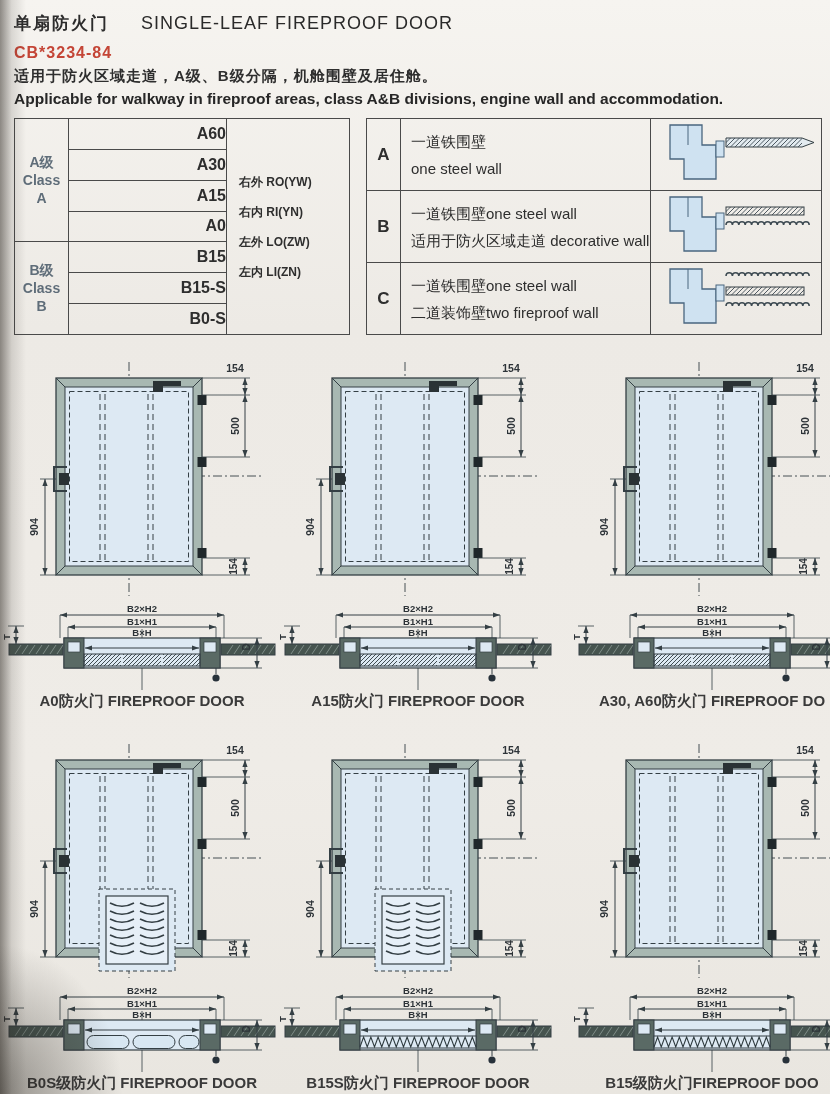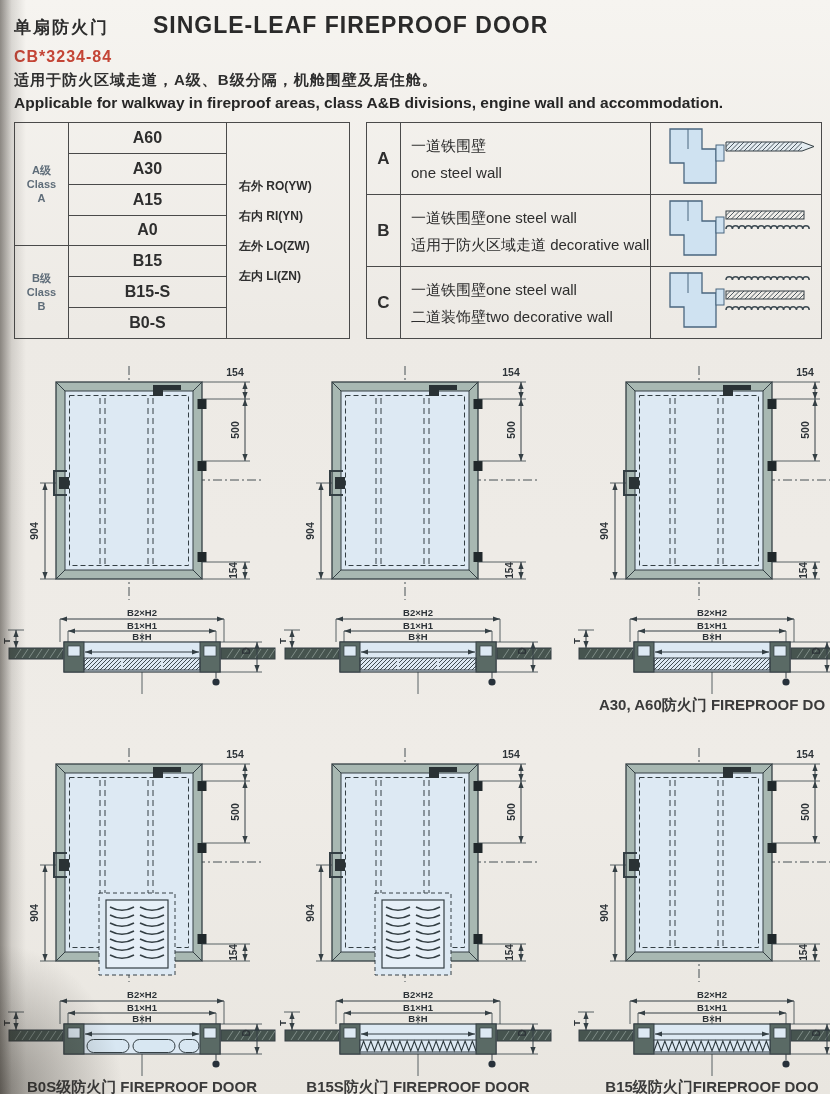--- a/index.html
+++ b/index.html
@@ -8,39 +8,39 @@
         background:linear-gradient(180deg,#f6f4f0,#edeae5 30%,#efece7 70%,#e9e6e0);}
   .page::before{content:'';position:absolute;left:0;top:0;bottom:0;width:26px;
         background:linear-gradient(90deg,rgba(55,50,44,.55),rgba(55,50,44,.15) 45%,transparent);
         pointer-events:none;z-index:6;}
   .page::after{content:'';position:absolute;left:0;bottom:0;width:140px;height:170px;
         background:radial-gradient(ellipse at 0% 100%,rgba(40,36,30,.45),transparent 62%);
         pointer-events:none;z-index:6;}
   header{padding:12px 0 0 14px;}
   .title-row{white-space:nowrap;}
   .title-cn{font-size:17px;font-weight:bold;color:#2c2c2c;letter-spacing:2px;}
-  .title-en{font-size:23px;font-weight:bold;color:#2a2a2a;margin-left:44px;letter-spacing:1px;}
+  .title-en{font-size:18px;font-weight:normal;color:#2a2a2a;margin-left:32px;letter-spacing:1px;}
   .std-no{margin-top:9px;font-size:16px;font-weight:bold;color:#c44536;letter-spacing:1px;}
   .desc-cn{margin-top:5px;font-size:15px;color:#2e2e2e;font-weight:bold;letter-spacing:1px;}
   .desc-en{margin-top:4px;font-size:15.5px;color:#262626;font-weight:bold;}
   .tables{display:flex;gap:16px;margin:10px 8px 0 14px;}
   table{border-collapse:collapse;}
   td{border:1.2px solid #4a4a4a;padding:0;}
   .class-table tr{height:30px;}
-  .ct-c1{width:53px;text-align:center;font-size:11px;font-weight:bold;color:#5f6d79;line-height:1.3;}
-  .ct-c2{width:157px;text-align:center;font-size:16px;font-weight:bold;color:#2e2e2e;}
+  .ct-c1{width:53px;text-align:center;font-size:14px;font-weight:bold;color:#5f6d79;line-height:1.3;}
+  .ct-c2{width:157px;text-align:right;font-size:16px;font-weight:bold;color:#2e2e2e;}
   .ct-c3{width:122px;font-size:12px;font-weight:bold;color:#2e2e2e;vertical-align:middle;}
   .ct-c3 div{padding-left:12px;line-height:30px;white-space:nowrap;}
   .wall-table{flex:1;}
   .wall-table tr{height:72px;}
   .wt-c1{width:33px;text-align:center;font-size:17px;font-weight:bold;color:#2e2e2e;}
   .wt-c2{width:249px;font-size:15px;font-weight:normal;color:#2e2e2e;vertical-align:middle;}
   .wt-c2 div{padding-left:10px;line-height:27px;white-space:nowrap;}
   .wt-c3{vertical-align:middle;text-align:center;}
-  .fig-row{display:flex;padding-left:4px;}
+  .fig-row{display:flex;padding-left:4px;align-items:center;}
   .fig-row-1{margin-top:24px;}
   .fig-row-2{margin-top:30px;}
   figure.fig{margin:0;width:276px;flex:0 0 276px;text-align:center;}
   figure.fig:last-child{transform:translateX(18px);}
   .door-holder{height:240px;}
   .section-holder{height:92px;margin-top:0;}
   figcaption{margin-top:1px;font-size:15px;font-weight:bold;color:#3a3a3a;white-space:nowrap;}
 </style>
 </head>
 <body>
@@ -184,21 +184,21 @@
                     <line x1="154" y1="23" x2="162" y2="15" stroke="#3d4a52" stroke-width="0.9"></line>
                   </g>
                   <rect x="72" y="15" width="78" height="8" fill="none" stroke="#343f44" stroke-width="1"></rect>
                   <path d="M72,33 a3.2,3.2 0 0 1 6.4,0 a3.2,3.2 0 0 1 6.4,0 a3.2,3.2 0 0 1 6.4,0 a3.2,3.2 0 0 1 6.4,0 a3.2,3.2 0 0 1 6.4,0 a3.2,3.2 0 0 1 6.4,0 a3.2,3.2 0 0 1 6.4,0 a3.2,3.2 0 0 1 6.4,0 a3.2,3.2 0 0 1 6.4,0 a3.2,3.2 0 0 1 6.4,0 a3.2,3.2 0 0 1 6.4,0 a3.2,3.2 0 0 1 6.4,0 a3.2,3.2 0 0 1 6.4,0" fill="none" stroke="#3d4a52" stroke-width="1.5"></path>
                 </svg></span></td>
       </tr>
       <tr>
         <td class="wt-c1">C</td>
         <td class="wt-c2">
           <div>一道铁围壁one steel wall</div>
-          <div>二道装饰壁two decorative wall</div>
+          <div>二道装饰壁two fireproof wall</div>
         </td>
         <td class="wt-c3"><span><svg viewBox="0 0 164 66" width="164" height="66">
                   <defs>
                     <clipPath id="c5">
                       <rect x="72" y="23" width="78" height="8"></rect>
                     </clipPath>
                   </defs>
                   <path d="M16,5 h32 v20 h14 v34 h-32 v-20 h-14 z" fill="#cfe2f1" stroke="#4a667f" stroke-width="1.3"></path>
                   <line x1="34" y1="5" x2="34" y2="25" stroke="#4a667f" stroke-width="1"></line>
                   <line x1="48" y1="25" x2="62" y2="25" stroke="#4a667f" stroke-width="0"></line>
@@ -374,20 +374,21 @@
             <path d="M253,69 L250.4,62 L255.6,62 Z" fill="#343f44"></path>
             <text font-size="10" fill="#2d3338" font-weight="bold" text-anchor="middle" font-family="&quot;Liberation Sans&quot;,sans-serif" transform="translate(246,48) rotate(-90)">D</text>
             <line x1="4" y1="27" x2="20" y2="27" stroke="#343f44" stroke-width="0.8"></line>
             <line x1="12" y1="27" x2="12" y2="45" stroke="#343f44" stroke-width="1"></line>
             <path d="M12,27 L9.4,34 L14.6,34 Z" fill="#343f44"></path>
             <path d="M12,45 L9.4,38 L14.6,38 Z" fill="#343f44"></path>
             <text font-size="9" fill="#2d3338" font-weight="bold" text-anchor="middle" font-family="&quot;Liberation Sans&quot;,sans-serif" transform="translate(6,38) rotate(-90)">T</text>
             <circle cx="212" cy="79" r="3.6" fill="#27313a"></circle>
             <line x1="212" y1="69" x2="212" y2="75" stroke="#343f44" stroke-width="1"></line>
           </svg></div>
+      <figcaption>A0防火门  FIREPROOF DOOR</figcaption>
     </figure>
     <figure class="fig">
       <div class="door-holder"><svg viewBox="0 0 252 240" width="252" height="240">
             <defs></defs>
             <line x1="113" y1="3" x2="113" y2="237" stroke="#343f44" stroke-width="0.9" stroke-dasharray="9 3 2 3"></line>
             <line x1="44" y1="117" x2="248" y2="117" stroke="#343f44" stroke-width="0.9" stroke-dasharray="9 3 2 3"></line>
             <rect x="40" y="19" width="146" height="197" fill="#a8b8b2" stroke="#343f44" stroke-width="1.3"></rect>
             <rect x="49" y="28" width="128" height="179" fill="#dde9f3" stroke="#343f44" stroke-width="1"></rect>
             <line x1="40" y1="19" x2="49" y2="28" stroke="#343f44" stroke-width="1"></line>
             <line x1="186" y1="19" x2="177" y2="28" stroke="#343f44" stroke-width="1"></line>
@@ -519,20 +520,21 @@
             <path d="M253,69 L250.4,62 L255.6,62 Z" fill="#343f44"></path>
             <text font-size="10" fill="#2d3338" font-weight="bold" text-anchor="middle" font-family="&quot;Liberation Sans&quot;,sans-serif" transform="translate(246,48) rotate(-90)">D</text>
             <line x1="4" y1="27" x2="20" y2="27" stroke="#343f44" stroke-width="0.8"></line>
             <line x1="12" y1="27" x2="12" y2="45" stroke="#343f44" stroke-width="1"></line>
             <path d="M12,27 L9.4,34 L14.6,34 Z" fill="#343f44"></path>
             <path d="M12,45 L9.4,38 L14.6,38 Z" fill="#343f44"></path>
             <text font-size="9" fill="#2d3338" font-weight="bold" text-anchor="middle" font-family="&quot;Liberation Sans&quot;,sans-serif" transform="translate(6,38) rotate(-90)">T</text>
             <circle cx="212" cy="79" r="3.6" fill="#27313a"></circle>
             <line x1="212" y1="69" x2="212" y2="75" stroke="#343f44" stroke-width="1"></line>
           </svg></div>
+      <figcaption>A15防火门  FIREPROOF DOOR</figcaption>
     </figure>
     <figure class="fig">
       <div class="door-holder"><svg viewBox="0 0 252 240" width="252" height="240">
             <defs></defs>
             <line x1="113" y1="3" x2="113" y2="237" stroke="#343f44" stroke-width="0.9" stroke-dasharray="9 3 2 3"></line>
             <line x1="44" y1="117" x2="248" y2="117" stroke="#343f44" stroke-width="0.9" stroke-dasharray="9 3 2 3"></line>
             <rect x="40" y="19" width="146" height="197" fill="#a8b8b2" stroke="#343f44" stroke-width="1.3"></rect>
             <rect x="49" y="28" width="128" height="179" fill="#dde9f3" stroke="#343f44" stroke-width="1"></rect>
             <line x1="40" y1="19" x2="49" y2="28" stroke="#343f44" stroke-width="1"></line>
             <line x1="186" y1="19" x2="177" y2="28" stroke="#343f44" stroke-width="1"></line>

